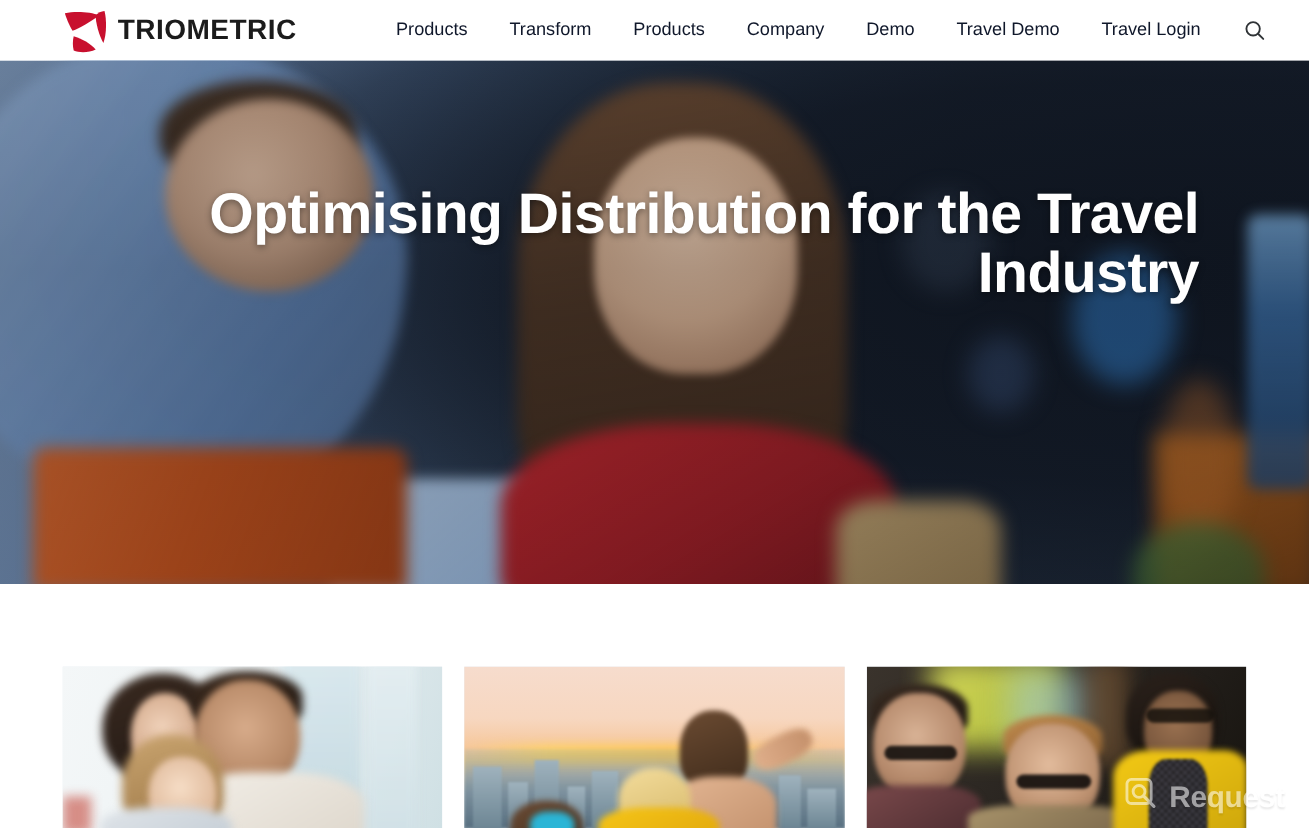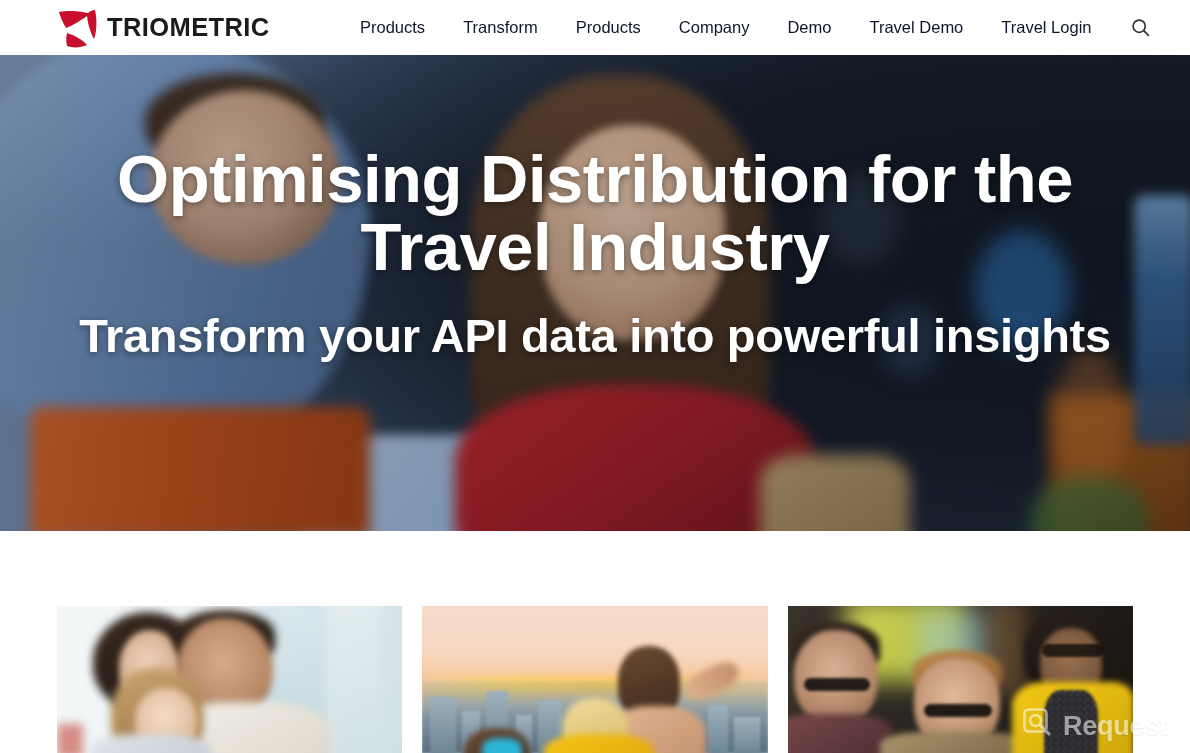--- a/index.html
+++ b/index.html
@@ -151,24 +151,25 @@
   }
 
   .hero-text {
     position:absolute; inset:0;
     display:flex; flex-direction:column;
     align-items:center; justify-content:flex-start;
     padding-top:90px;
   }
   .hero-title {
     font-family:"Liberation Sans Narrow","Liberation Sans", sans-serif;
-    font-size:67px; font-weight:bold; color:#ffffff;
-    line-height:1.02; text-align:center;
+    font-size:52px; font-weight:bold; color:#ffffff;
+    line-height:1.02; text-align:right;
     max-width:990px; letter-spacing:-0.5px;
     text-shadow:0 2px 7px rgba(0,0,0,.42);
+    margin-top:24px;
   }
   .hero-sub {
     margin-top:26px;
     font-family:"Liberation Sans Narrow","Liberation Sans", sans-serif;
     font-size:47px; font-weight:bold; color:#ffffff;
     text-align:center; letter-spacing:-0.3px;
     text-shadow:0 2px 7px rgba(0,0,0,.42);
   }
 
   
@@ -295,21 +296,20 @@
     <div class="hb bokeh bk3"></div>
     <div class="hb bokeh bk1"></div>
     <div class="hb bokeh bk2"></div>
     <div class="hb monitor"></div>
     <div class="hb plant"></div>
     <div class="hero-veil"></div>
   </div>
 
   <div class="hero-text">
     <h1 class="hero-title">Optimising Distribution for the Travel Industry</h1>
-    <p class="hero-sub">Transform your API data into powerful insights</p>
   </div>
 </section>
 
 <section class="cards">
 
   <div class="card">
     <div class="layer c1-bg"></div>
     <div class="layer c1-win"></div>
     <div class="layer c1-win2"></div>
     <div class="layer c1-red"></div>

